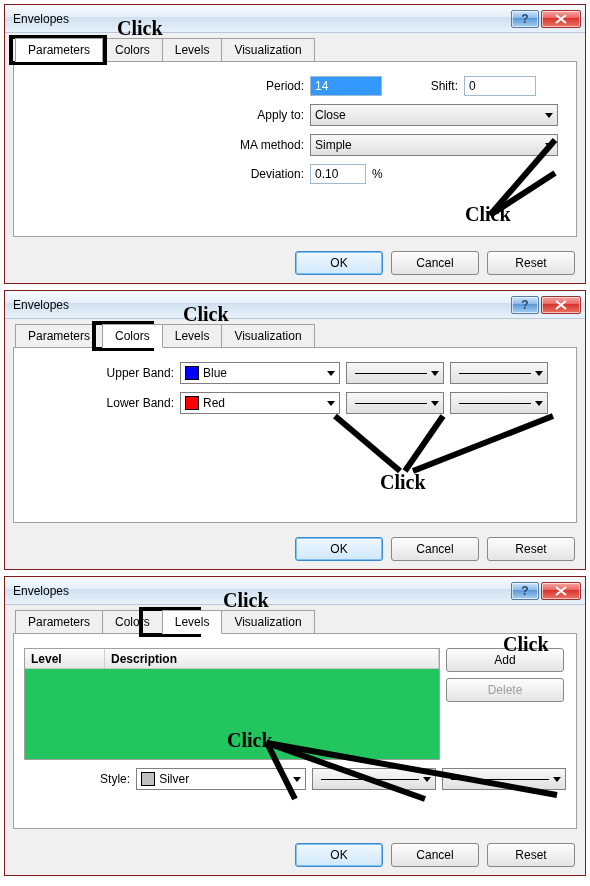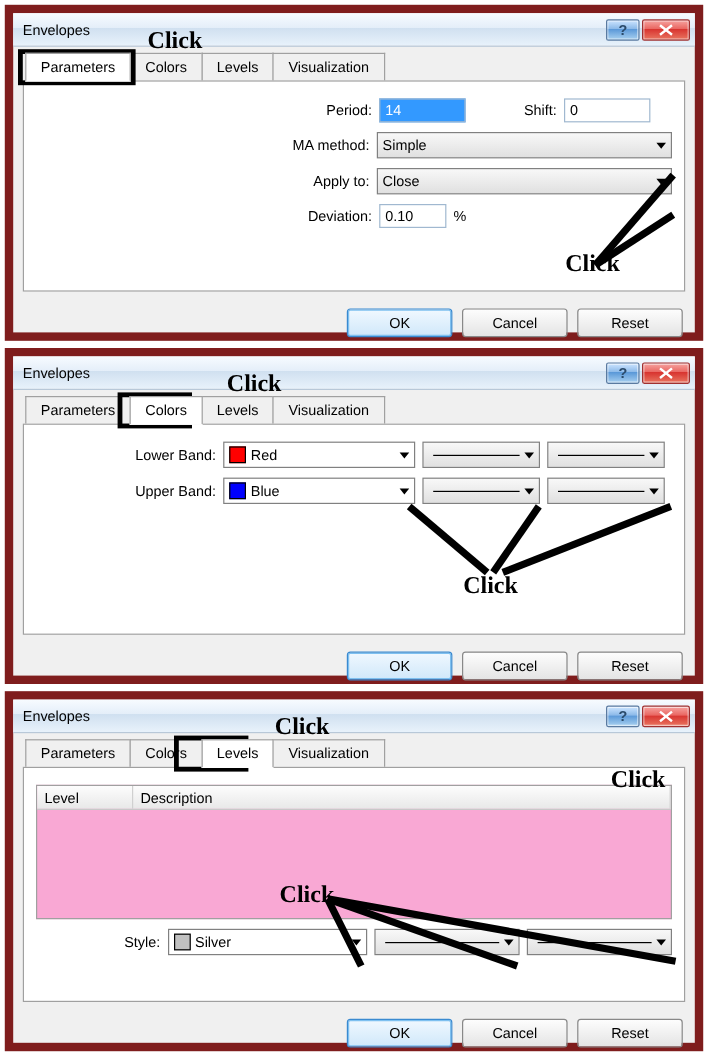--- a/index.html
+++ b/index.html
@@ -1,18 +1,18 @@
 <!DOCTYPE html>
 <html><head>
 <meta charset="utf-8">
 <style>
   * { box-sizing: border-box; font-family: "Segoe UI", Tahoma, sans-serif; font-size: 12px; }
   body { margin: 0; padding: 4px; background: #fff; width: 590px; }
   .dialog {
-    border: 7px solid #7f1d1d;
+    border: 1px solid #7f1d1d;
     margin-bottom: 6px;
     background: #f0f0f0;
     position: relative;
     padding-bottom: 2px;
   }
   .titlebar {
     height: 28px;
     background: linear-gradient(to bottom, #f7fbff 0%, #e4eef9 45%, #d0e0f0 46%, #e8f2fb 100%);
     border-bottom: 1px solid #b8c8d8;
     display: flex;
@@ -129,23 +129,24 @@
     font-family: "Times New Roman", serif;
     pointer-events: none;
   }
   svg.overlay {
     position: absolute;
     left: 0; top: 0;
     pointer-events: none;
   }
   .listbox {
     border: 1px solid #a0a0a0;
-    background: #f9a8d4;
+    background: #22c55e;
     flex: 1;
     height: 112px;
+    font-weight: bold;
   }
   .listhdr {
     display: flex;
     background: linear-gradient(to bottom, #fdfdfd, #e8e8e8);
     border-bottom: 1px solid #c8c8c8;
     height: 20px;
     align-items: center;
   }
   .listhdr .col {
     padding: 0 6px;
@@ -176,30 +177,30 @@
     <div class="tab">Visualization</div>
   </div>
   <div class="tabbody" style="height:176px;">
     <div class="row">
       <span class="lbl" style="width:280px;">Period:</span>
       <input class="inp sel" style="width: 72px;" value="14">
       <span class="lbl" style="width:70px;">Shift:</span>
       <input class="inp" style="width: 72px;" value="0">
     </div>
     <div class="row">
+      <span class="lbl" style="width:280px;">Apply to:</span>
+      <div class="dropdown" style="width:248px;">
+        <span>Close</span>
+        <span class="arrow"></span>
+      </div>
+    </div>
+    <div class="row">
       <span class="lbl" style="width:280px;">MA method:</span>
       <div class="dropdown" style="width:248px;">
         <span>Simple</span>
-        <span class="arrow"></span>
-      </div>
-    </div>
-    <div class="row">
-      <span class="lbl" style="width:280px;">Apply to:</span>
-      <div class="dropdown" style="width:248px;">
-        <span>Close</span>
         <span class="arrow"></span>
       </div>
     </div>
     <div class="row">
       <span class="lbl" style="width:280px;">Deviation:</span>
       <input class="inp" style="width: 56px;" value="0.10">
       <span>%</span>
     </div>
   </div>
   <div class="btnrow">
@@ -230,40 +231,40 @@
     </div>
   </div>
   <div class="tabs">
     <div class="tab">Parameters</div>
     <div class="tab active">Colors</div>
     <div class="tab">Levels</div>
     <div class="tab">Visualization</div>
   </div>
   <div class="tabbody" style="height:176px;">
     <div class="row">
+      <span class="lbl" style="width:150px;">Upper Band:</span>
+      <div class="dropdown" style="width:160px; background:#fff;">
+        <span class="swatch" style="background:#0000ff;"></span>
+        <span>Blue</span>
+        <span class="arrow"></span>
+      </div>
+      <div class="dropdown" style="width:98px;">
+        <span class="linepreview"></span>
+        <span class="arrow"></span>
+      </div>
+      <div class="dropdown" style="width:98px;">
+        <span class="linepreview"></span>
+        <span class="arrow"></span>
+      </div>
+    </div>
+    <div class="row">
       <span class="lbl" style="width:150px;">Lower Band:</span>
       <div class="dropdown" style="width:160px; background:#fff;">
         <span class="swatch" style="background:#ff0000;"></span>
         <span>Red</span>
-        <span class="arrow"></span>
-      </div>
-      <div class="dropdown" style="width:98px;">
-        <span class="linepreview"></span>
-        <span class="arrow"></span>
-      </div>
-      <div class="dropdown" style="width:98px;">
-        <span class="linepreview"></span>
-        <span class="arrow"></span>
-      </div>
-    </div>
-    <div class="row">
-      <span class="lbl" style="width:150px;">Upper Band:</span>
-      <div class="dropdown" style="width:160px; background:#fff;">
-        <span class="swatch" style="background:#0000ff;"></span>
-        <span>Blue</span>
         <span class="arrow"></span>
       </div>
       <div class="dropdown" style="width:98px;">
         <span class="linepreview"></span>
         <span class="arrow"></span>
       </div>
       <div class="dropdown" style="width:98px;">
         <span class="linepreview"></span>
         <span class="arrow"></span>
       </div>
@@ -303,20 +304,24 @@
     <div class="tab active">Levels</div>
     <div class="tab">Visualization</div>
   </div>
   <div class="tabbody" style="height:196px;">
     <div class="row" style="align-items:flex-start;">
       <div class="listbox" style="width:400px;">
         <div class="listhdr">
           <div class="col" style="width:80px;">Level</div>
           <div class="col" style="flex:1;">Description</div>
         </div>
+      </div>
+      <div style="width:120px; display:flex; flex-direction:column; gap:6px;">
+        <div class="btn" style="width:118px;">Add</div>
+        <div class="btn disabled" style="width:118px;">Delete</div>
       </div>
     </div>
     <div class="row" style="">
       <span class="lbl" style="width:110px;">Style:</span>
       <div class="dropdown" style="width:176px; background:#fff;">
         <span class="swatch" style="background:#c0c0c0;"></span>
         <span>Silver</span>
         <span class="arrow"></span>
       </div>
       <div class="dropdown" style="width:128px;">

